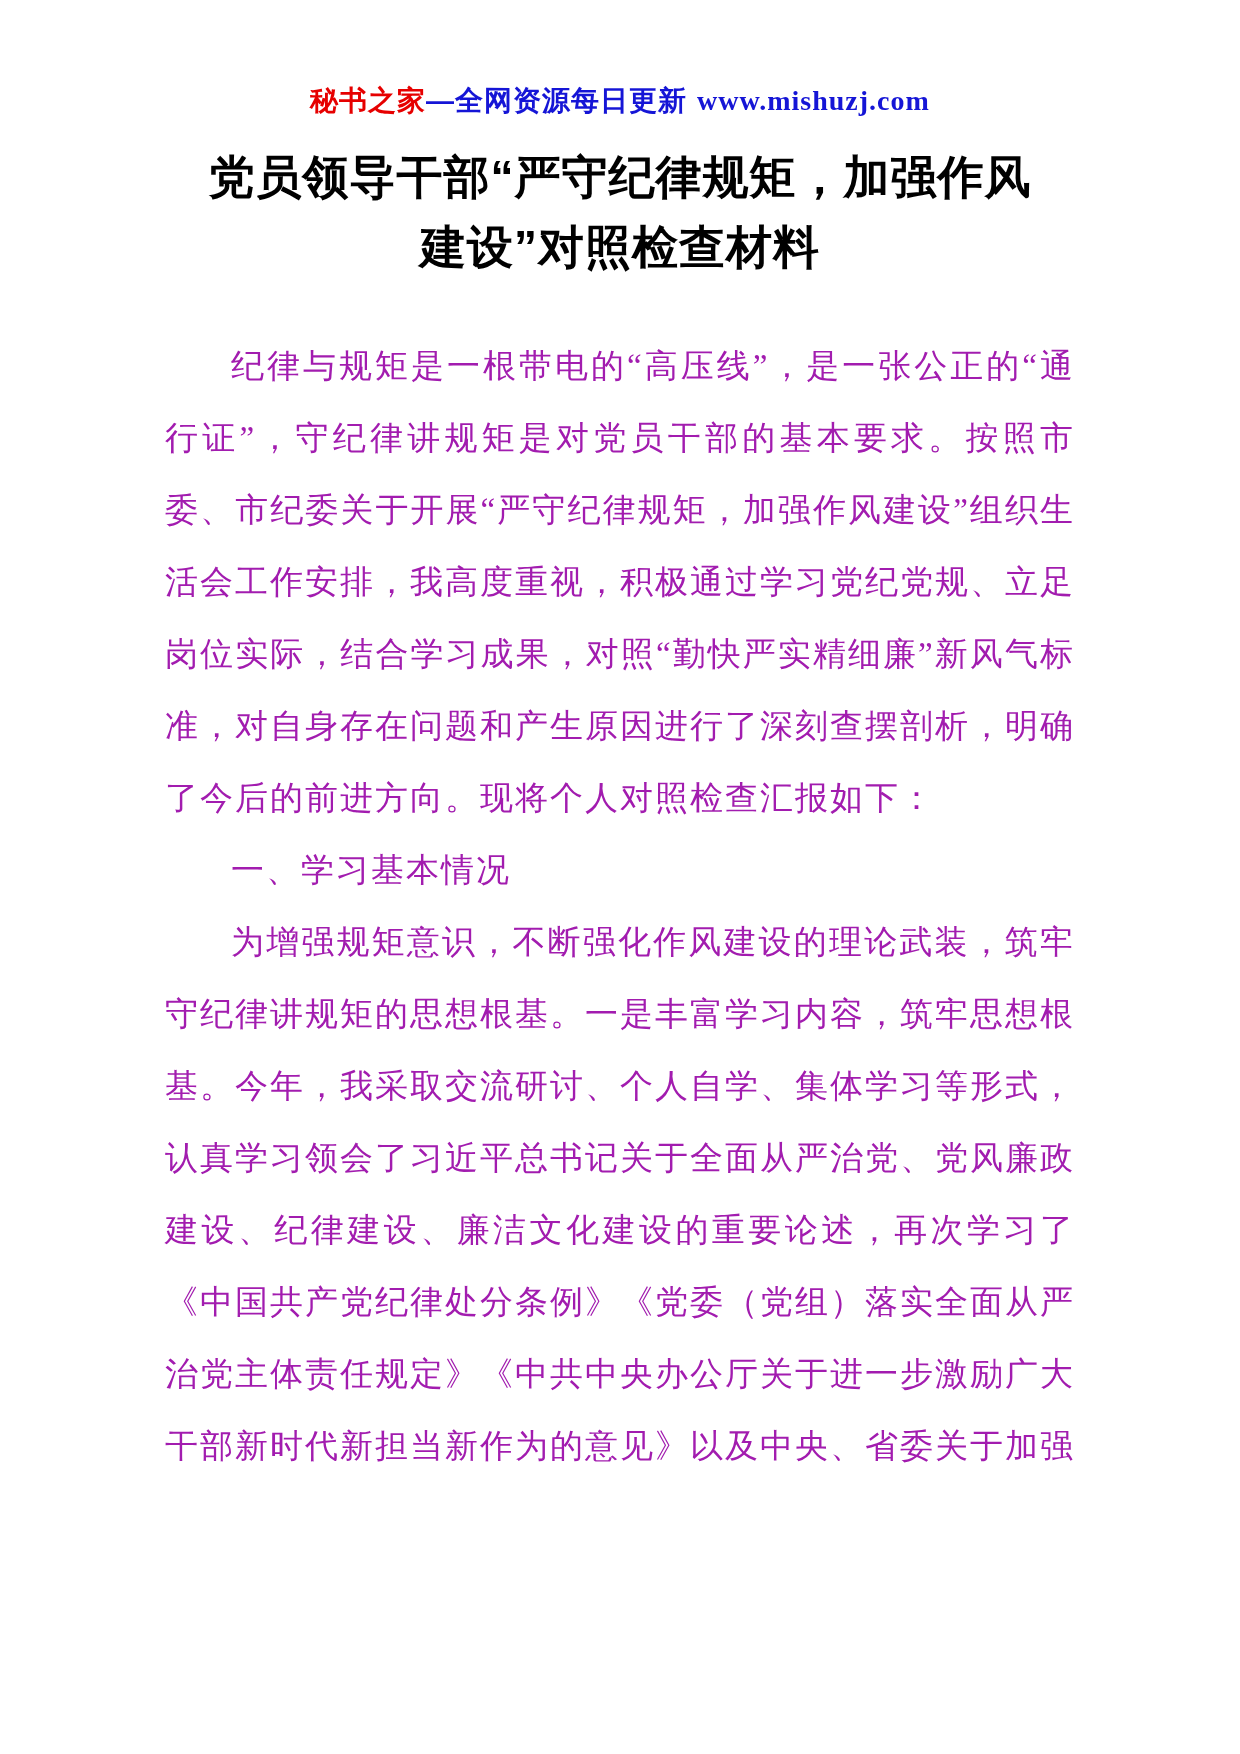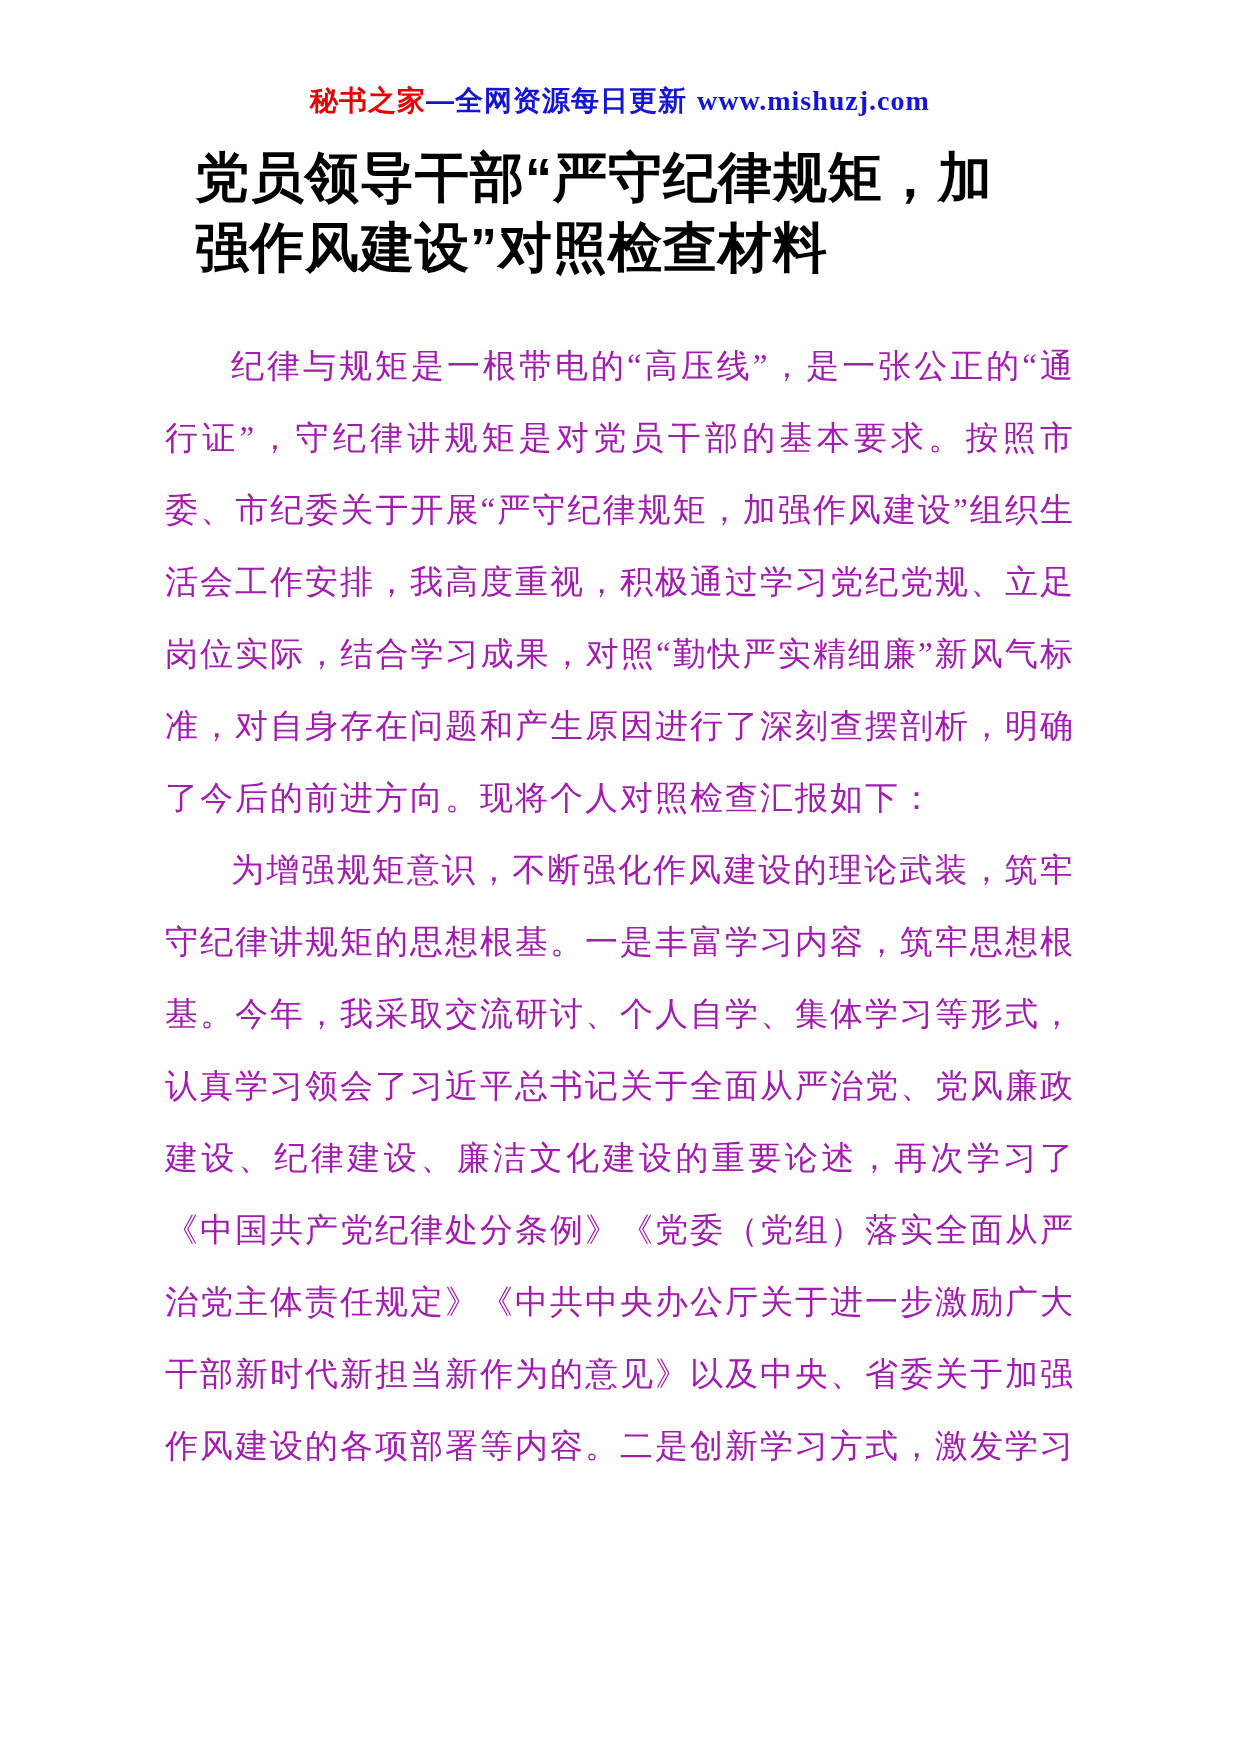--- a/index.html
+++ b/index.html
@@ -26,22 +26,23 @@
     letter-spacing: 1px;
     margin-bottom: 22px;
     white-space: nowrap;
   }
   .site-name { color: #e60000; }
   .site-tagline { color: #1515d6; }
   .site-url { color: #1515d6; margin-left: 10px; font-family: "Liberation Serif", serif; }
   .doc-title {
     font-family: "Liberation Sans", sans-serif;
     font-weight: bold;
-    font-size: 54px;
+    font-size: 46px;
     line-height: 70px;
+    text-align: center;
     color: #000000;
     max-width: 850px;
     margin: 0 auto 48px auto;
     letter-spacing: 1px;
   }
   .doc-body {
     font-size: 33px;
     line-height: 72px;
     color: #a21caf;
   }
@@ -62,15 +63,16 @@
 
 <div class="page">
   <div class="site-header">
     <span class="site-name">秘书之家</span><span class="site-tagline">—全网资源每日更新</span><span class="site-url">www.mishuzj.com</span>
   </div>
 
   <h1 class="doc-title">党员领导干部“严守纪律规矩，加强作风建设”对照检查材料</h1>
 
   <div class="doc-body">
       <p class="para">纪律与规矩是一根带电的“高压线”，是一张公正的“通行证”，守纪律讲规矩是对党员干部的基本要求。按照市委、市纪委关于开展“严守纪律规矩，加强作风建设”组织生活会工作安排，我高度重视，积极通过学习党纪党规、立足岗位实际，结合学习成果，对照“勤快严实精细廉”新风气标准，对自身存在问题和产生原因进行了深刻查摆剖析，明确了今后的前进方向。现将个人对照检查汇报如下：</p>
+      <p class="para heading">一、学习基本情况</p>
       <p class="para">为增强规矩意识，不断强化作风建设的理论武装，筑牢守纪律讲规矩的思想根基。一是丰富学习内容，筑牢思想根基。今年，我采取交流研讨、个人自学、集体学习等形式，认真学习领会了习近平总书记关于全面从严治党、党风廉政建设、纪律建设、廉洁文化建设的重要论述，再次学习了《中国共产党纪律处分条例》《党委（党组）落实全面从严治党主体责任规定》《中共中央办公厅关于进一步激励广大干部新时代新担当新作为的意见》以及中央、省委关于加强作风建设的各项部署等内容。二是创新学习方式，激发学习动力。除了通过学习党纪党规理论、</p>
     </div>
 </div>
 
 </body></html>

